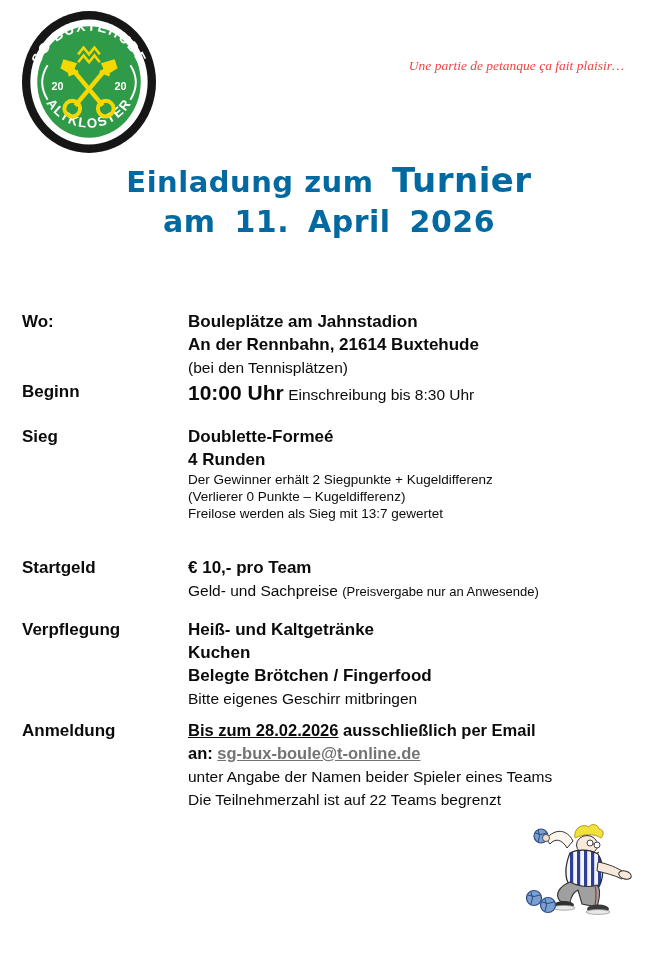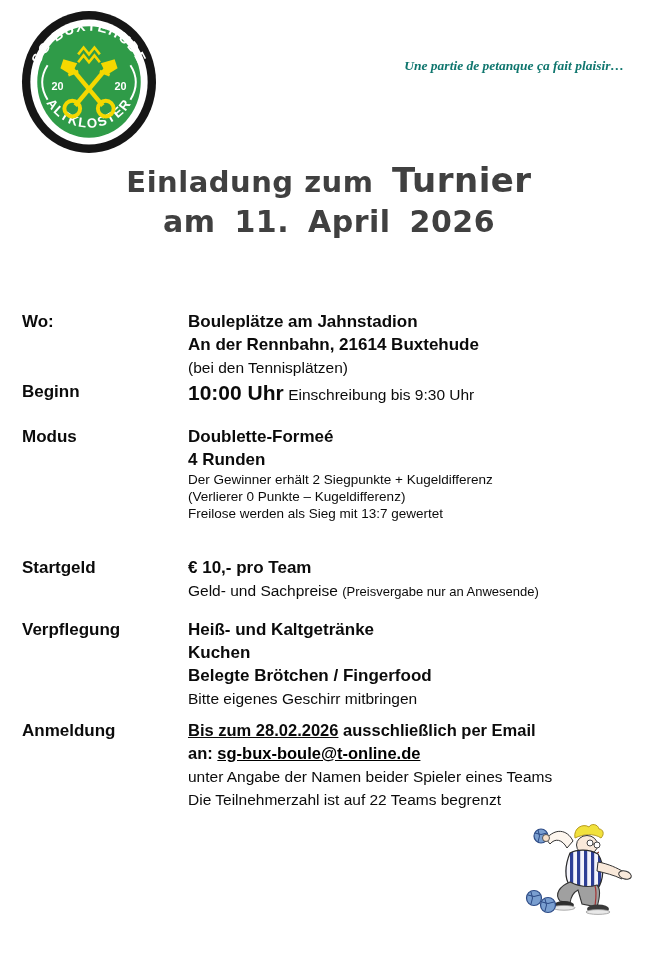--- a/index.html
+++ b/index.html
@@ -5,42 +5,42 @@
   html,body{margin:0;padding:0;background:#ffffff;}
   .page{position:relative;width:658px;height:958px;background:#ffffff;overflow:hidden;
         font-family:"Liberation Sans",sans-serif;color:#0b0b0b;}
 
   
   .logo{position:absolute;left:20px;top:10px;width:138px;height:144px;}
 
   
   .quote{position:absolute;top:58px;right:34px;
          font-family:"Liberation Serif",serif;font-style:italic;
-         font-size:13.5px;color:#0f766e;font-weight:bold;}
+         font-size:13.5px;color:#ef4444;}
 
   
   .title{position:absolute;top:160px;left:0;width:100%;text-align:center;
-         font-family:"DejaVu Sans",sans-serif;font-weight:bold;color:#404040;}
+         font-family:"DejaVu Sans",sans-serif;font-weight:bold;color:#0369a1;}
   .title-line1{font-size:29px;letter-spacing:.5px;}
   .title-emph{font-size:34px;margin-left:8px;}
   .title-line2{font-size:30px;margin-top:4px;word-spacing:8px;letter-spacing:.5px;}
 
   
   .row{position:absolute;left:22px;width:616px;}
   .row .label{position:absolute;left:0;top:2px;font-size:17px;font-weight:bold;}
   .row .content{margin-left:166px;}
   .line-b{font-size:17px;font-weight:bold;line-height:23px;}
   .line-r{font-size:15.5px;line-height:23px;}
   .line-s{font-size:13.5px;line-height:17px;}
   .time{font-size:21px;font-weight:bold;line-height:26px;}
   .note{font-size:15.5px;font-weight:normal;}
   .note-s{font-size:13px;font-weight:normal;}
   .line-a{font-size:16.5px;font-weight:bold;line-height:23px;}
   .u{text-decoration:underline;}
-  .email-link{color:#000000;font-weight:bold;text-decoration:underline;cursor:pointer;}
+  .email-link{color:#737373;font-weight:bold;text-decoration:underline;cursor:pointer;}
 
   #row-wo{top:310px;}
   #row-beginn{top:380px;}
   #row-modus{top:425px;}
   #row-startgeld{top:556px;}
   #row-verpflegung{top:618px;}
   #row-anmeldung{top:719px;}
 
   
   .player{position:absolute;left:521px;top:823px;width:114px;height:94px;}
@@ -104,26 +104,26 @@
       <div class="line-b">Bouleplätze am Jahnstadion</div>
       <div class="line-b">An der Rennbahn, 21614 Buxtehude</div>
       <div class="line-r">(bei den Tennisplätzen)</div>
     </div>
   </div>
 
   <div class="row" id="row-beginn">
     <div class="label">Beginn</div>
     <div class="content">
       <span class="time">10:00 Uhr</span>
-      <span class="note">Einschreibung bis 9:30 Uhr</span>
+      <span class="note">Einschreibung bis 8:30 Uhr</span>
     </div>
   </div>
 
   <div class="row" id="row-modus">
-    <div class="label">Modus</div>
+    <div class="label">Sieg</div>
     <div class="content">
       <div class="line-b">Doublette-Formeé</div>
       <div class="line-b">4 Runden</div>
       <div class="line-s">Der Gewinner erhält 2 Siegpunkte + Kugeldifferenz</div>
       <div class="line-s">(Verlierer 0 Punkte – Kugeldifferenz)</div>
       <div class="line-s">Freilose werden als Sieg mit 13:7 gewertet</div>
     </div>
   </div>
 
   <div class="row" id="row-startgeld">

